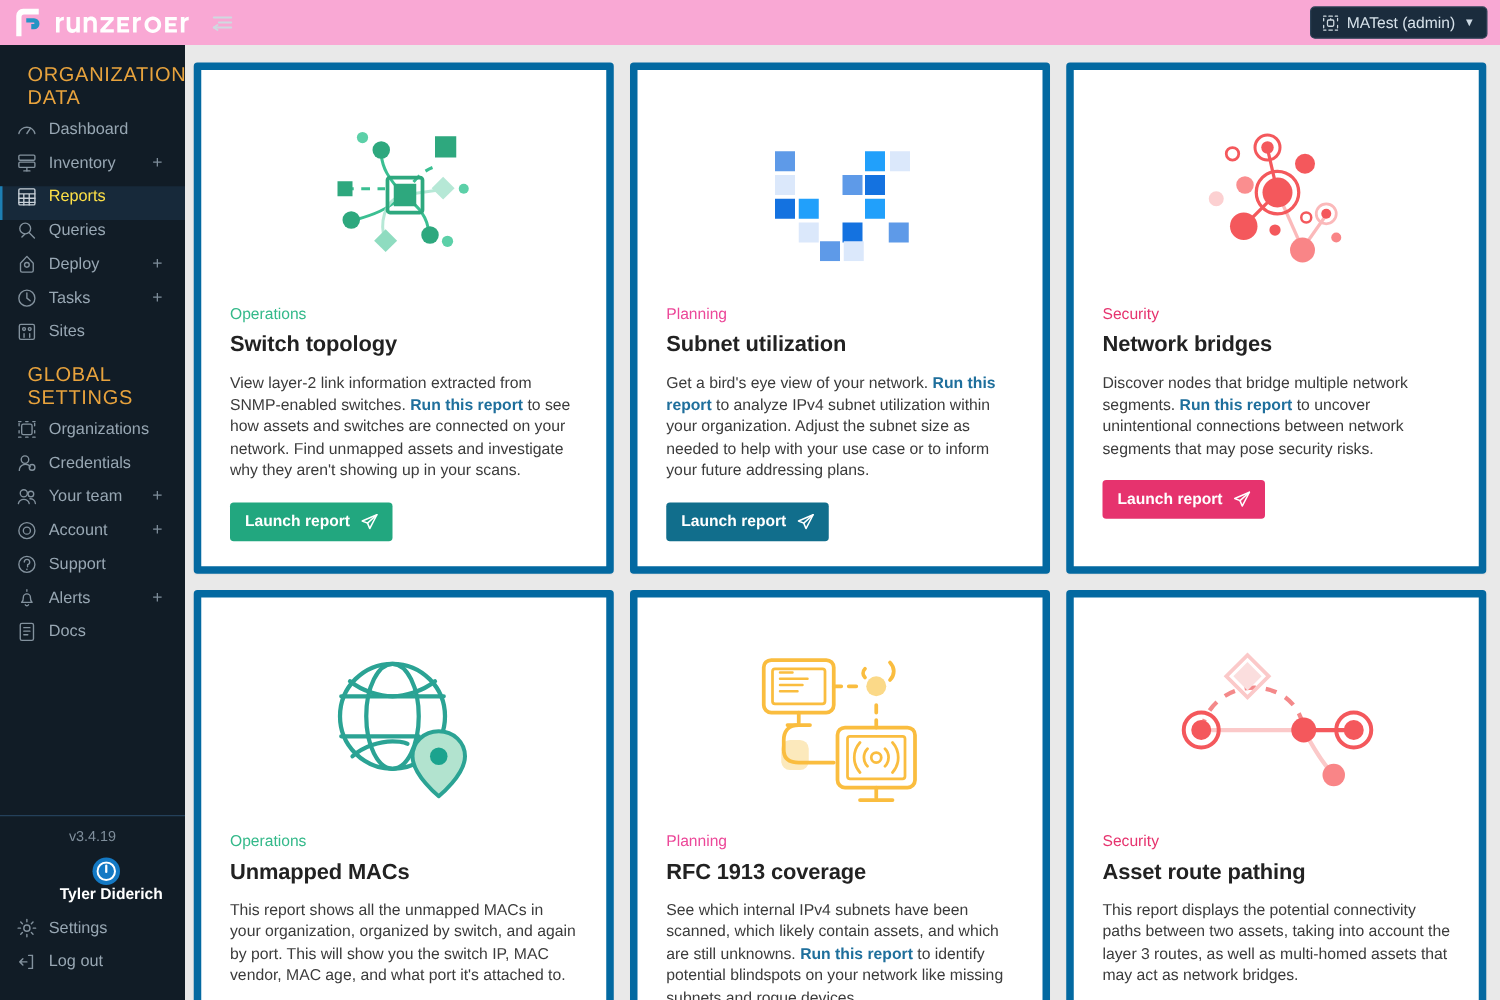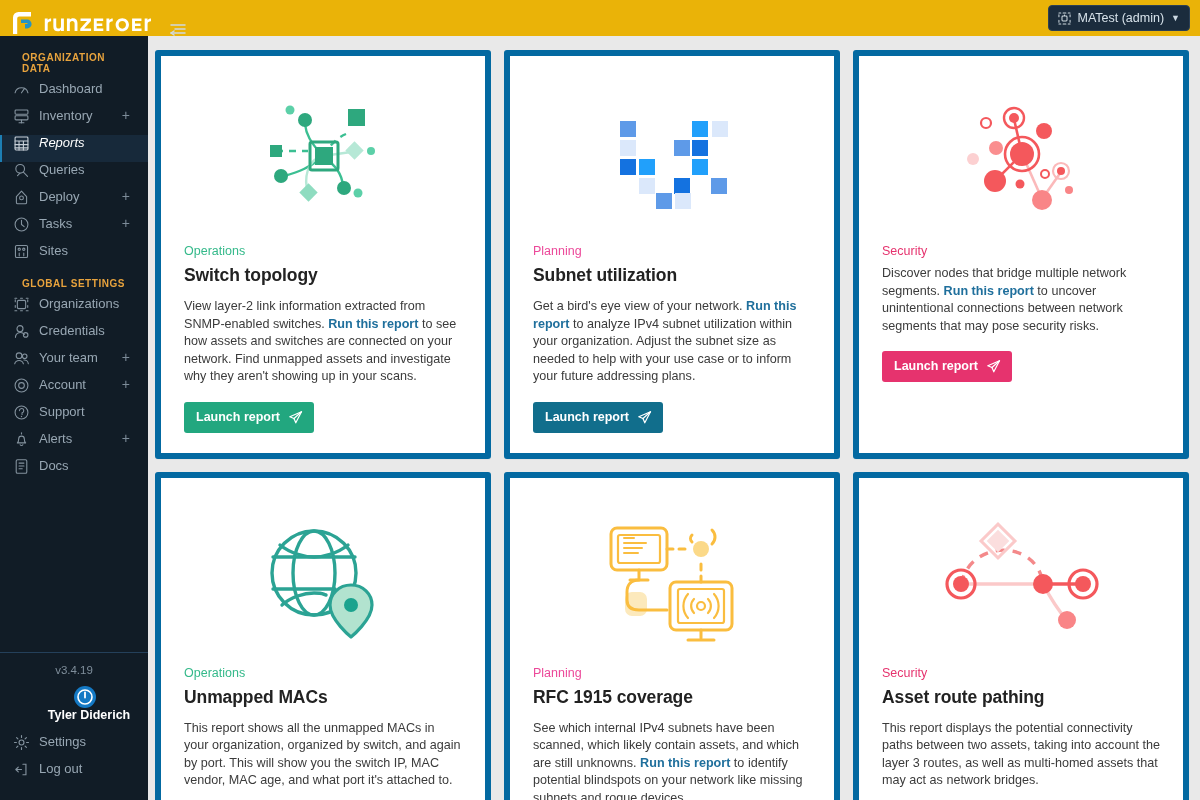--- a/index.html
+++ b/index.html
@@ -6,22 +6,22 @@
   html, body {
     width: 1200px; height: 800px;
     font-family: "Liberation Sans", sans-serif;
     background: #e9e9e9;
     overflow: hidden;
   }
   #app { position: relative; width: 1200px; height: 800px; display: flex; flex-direction: column; }
 
   
   .topbar {
-    height: 36px; background: #eab308; flex: 0 0 36px;
-    display: flex; align-items: flex-end; position: relative; z-index: 5;
+    height: 36px; background: #f9a8d4; flex: 0 0 36px;
+    display: flex; align-items: center; position: relative; z-index: 5;
   }
   .logo-wrap { display:flex; align-items:center; padding-left: 10px; gap: 7px; }
   .logo-mark { width: 26px; height: 26px; display:block; }
   .logo-text { height: 18px; display:block; }
   .hamburger { margin-left: 11px; width: 18px; height: 14px; display:block; cursor:pointer; }
   .org-chip {
     position:absolute; right: 10px; top: 5px;
     height: 26px; background:#1b2c3d; border:1px solid #2c4055; border-radius:4px;
     display:flex; align-items:center; gap:6px; padding: 0 9px;
     color:#d7e2ea; font-size:12.5px; cursor:pointer;
@@ -30,29 +30,29 @@
 
   .body-row { display:flex; flex: 1 1 auto; min-height:0; }
 
   
   .sidebar {
     width: 148px; flex: 0 0 148px; background:#111c26; color:#8b9aa6;
     display:flex; flex-direction:column; position:relative;
   }
   .side-scroll { flex: 1 1 auto; padding-top: 8px; }
   .side-head {
-    color:#e8a33d; font-size:10px; letter-spacing:.55px; font-weight:700;
+    color:#e8a33d; font-size:16px; letter-spacing:.55px; font-weight:400;
     padding: 8px 14px 7px 22px; text-transform:uppercase;
   }
   .side-item {
     display:flex; align-items:flex-start; height:27px; padding-left:13px;
     font-size:13px; color:#98a7b3; cursor:pointer; position:relative;
   }
   .side-item .ico { width:17px; height:17px; flex:0 0 17px; margin-right:9px; opacity:.85; }
-  .side-item.active { background:#17293a; color:#ffffff;font-style:italic; }
+  .side-item.active { background:#17293a; color:#fde047; }
   .side-item.active::before{ content:""; position:absolute; left:0; top:0; bottom:0; width:2px; background:#1d7fb4;}
   .side-item .plus {
     position:absolute; right:18px; font-size:14px; color:#7d8c99; line-height:1;
   }
   .version {
     border-top:1px solid #24405a; margin: 9px 0 0 0; padding: 11px 0 0 0;
     text-align:center; font-size:11.5px; color:#7f8e9b;
   }
   .side-foot { padding: 0 0 12px 0; }
   .user-row { display:flex; align-items:center; padding: 10px 0 12px 30px; flex-direction: column; }
@@ -392,20 +392,21 @@
     <circle cx="44" cy="82" r="11" fill="#f4585c"></circle>
     <circle cx="91" cy="101" r="10" fill="#f98587"></circle>
     <circle cx="45" cy="49" r="7" fill="#fa8e8f"></circle>
     <circle cx="22" cy="60" r="6" fill="#fcd0d1"></circle>
     <circle cx="69" cy="85" r="4.5" fill="#f4585c"></circle>
     <circle cx="94" cy="75" r="4" fill="none" stroke="#f4585c" stroke-width="2"></circle>
     <circle cx="118" cy="91" r="4" fill="#f98587"></circle>
   </svg>
             </div>
             <div class="cat security">Security</div>
+            <h3>Network bridges</h3>
             <p class="desc"><span>Discover nodes that bridge multiple network segments. </span><a href="#" class="lnk-se">Run this report</a><span> to uncover unintentional connections between network segments that may pose security risks.</span></p>
             <button class="btn se">
               <span>Launch report</span>
               <span>
                 <svg width="15" height="15" viewBox="0 0 16 16" fill="none" stroke="#fff" stroke-width="1.3" stroke-linejoin="round" stroke-linecap="round">
                   <path d="M14.4 1.9 1.9 7.2l4.5 1.9 1.9 4.6z"></path>
                   <path d="M6.4 9.1 14.4 1.9"></path>
                 </svg>
               </span>
             </button>
@@ -446,21 +447,21 @@
       <circle cx="101" cy="33" r="8" fill="#fbd988" stroke="none"></circle>
       <path d="M92 19c-2 2-2 5 0 7"></path>
       <path d="M112 14c4 4 4 10 0 14"></path>
       <path d="M101 90m-4 0a4 4 0 1 0 8 0a4 4 0 1 0 -8 0" stroke-width="2.2"></path>
       <path d="M94 97a10 10 0 0 1 0-14M108 83a10 10 0 0 1 0 14" stroke-width="2.2"></path>
       <path d="M88 102a18 18 0 0 1 0-24M114 78a18 18 0 0 1 0 24" stroke-width="2.2"></path>
     </g>
   </svg>
             </div>
             <div class="cat planning">Planning</div>
-            <h3>RFC 1915 coverage</h3>
+            <h3>RFC 1913 coverage</h3>
             <p class="desc"><span>See which internal IPv4 subnets have been scanned, which likely contain assets, and which are still unknowns. </span><a href="#" class="lnk-pl">Run this report</a><span> to identify potential blindspots on your network like missing subnets and rogue devices.</span></p>
           </div>
           <div class="card">
             <div class="card-art">
               <svg id="art-asset-route-pathing-illustration" viewBox="0 0 180 120" width="180" height="120">
     <path d="M30 63 C 40 18, 105 18, 112 62" fill="none" stroke="#f4898a" stroke-width="3.4" stroke-dasharray="9 8"></path>
     <line x1="30" y1="63" x2="112" y2="63" stroke="#fbc9c9" stroke-width="3.4"></line>
     <line x1="112" y1="63" x2="152" y2="63" stroke="#f4585c" stroke-width="3.4"></line>
     <path d="M112 63 C 120 78, 126 88, 135 98" fill="none" stroke="#fbc9c9" stroke-width="3.4"></path>
     <circle cx="30" cy="63" r="14" fill="none" stroke="#f4585c" stroke-width="3.2"></circle>

